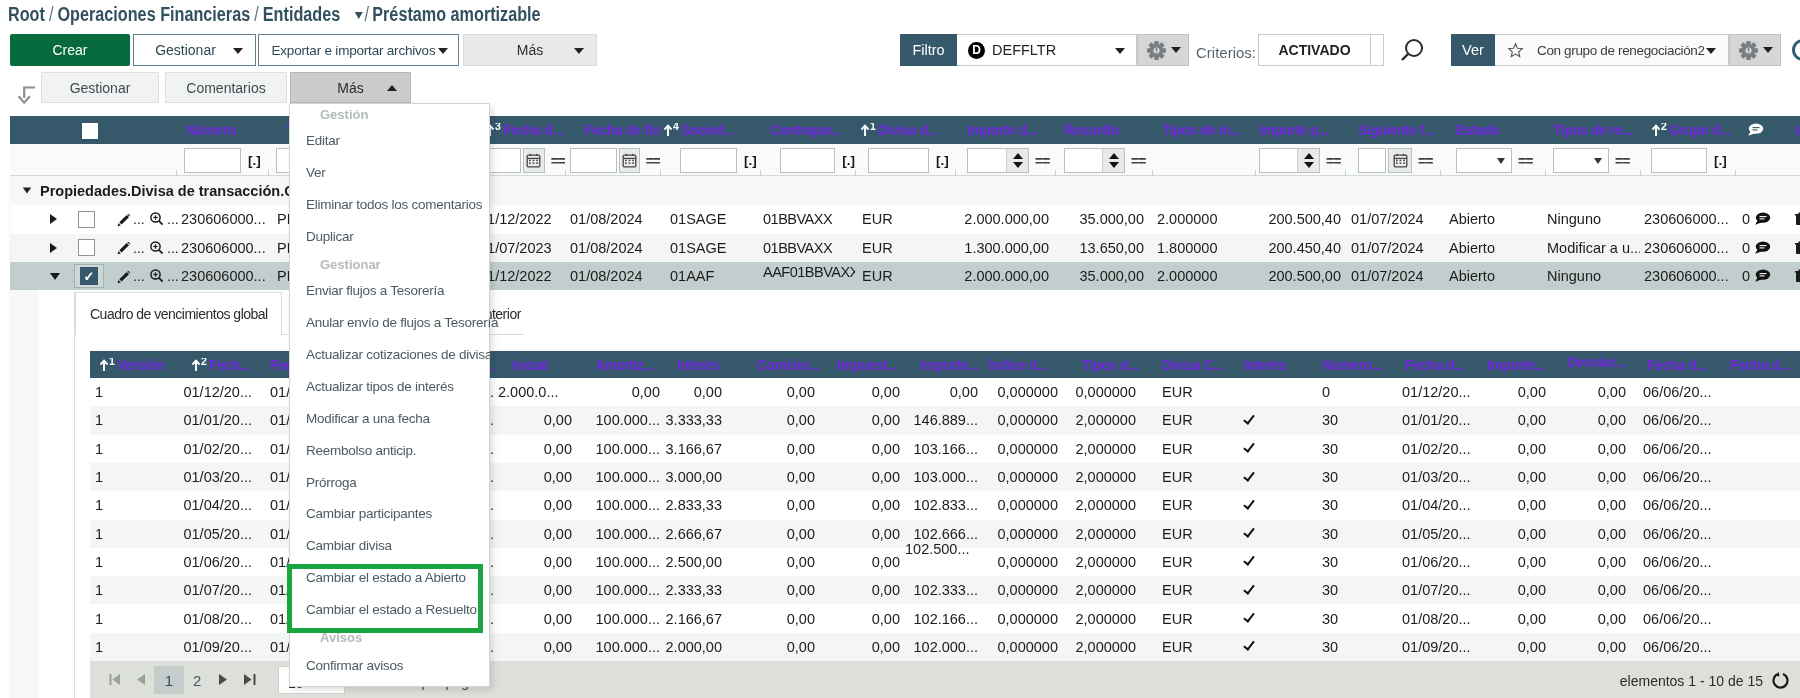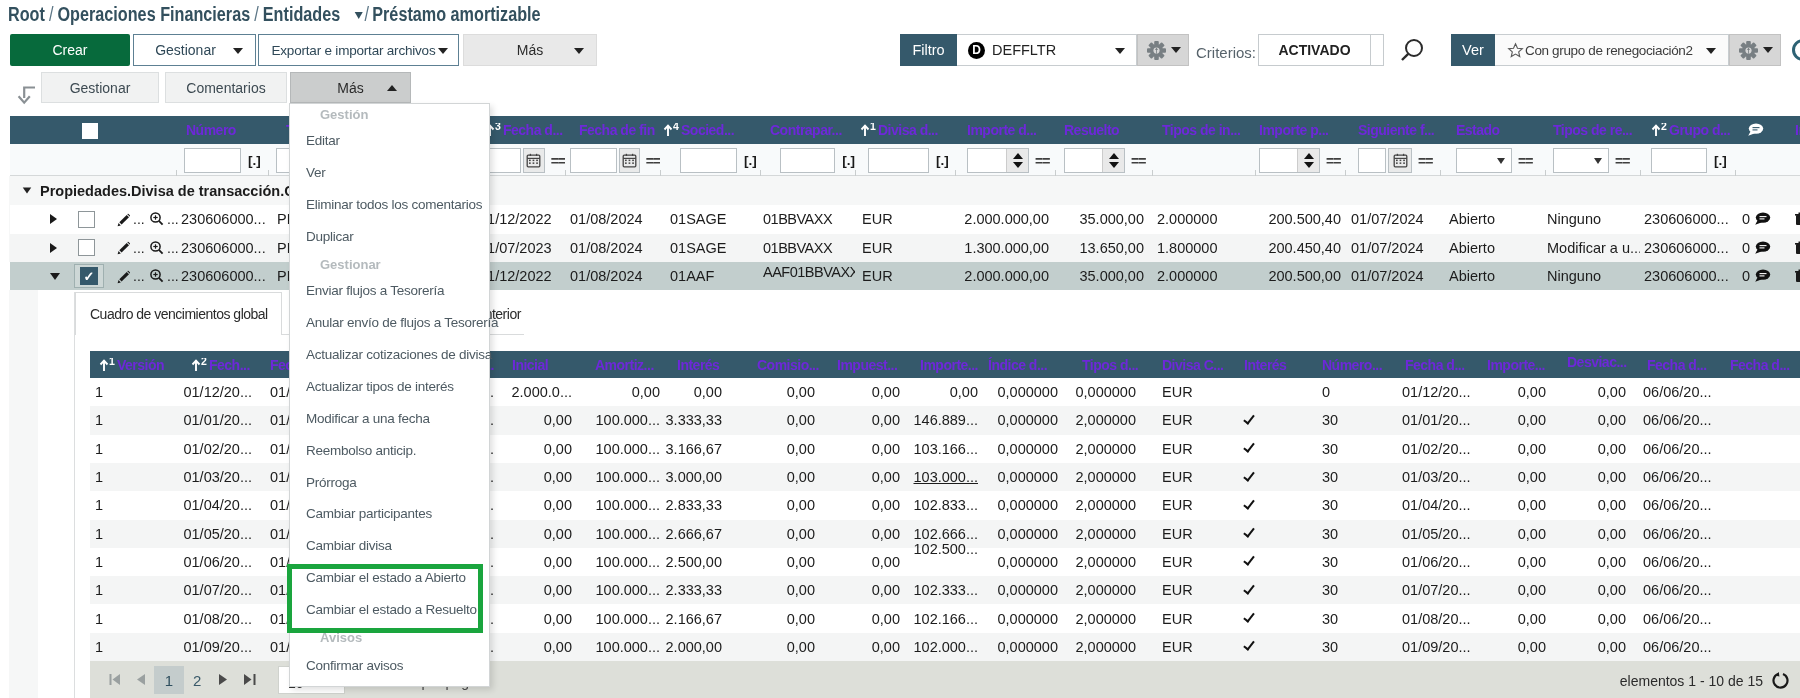--- a/index.html
+++ b/index.html
@@ -62,21 +62,21 @@
 <div class="abs" style="left:1371px;top:34px;width:13px;height:32px;background:#fff;border:1px solid #c6cbce;border-left:none"></div>
 <svg class="abs" style="left:1398px;top:37px" width="28" height="28" viewBox="0 0 28 28">
     <circle cx="16" cy="11" r="8" fill="none" stroke="#2b2b2b" stroke-width="2"></circle>
     <line x1="10.2" y1="16.8" x2="4" y2="23" stroke="#2b2b2b" stroke-width="2.4"></line>
   </svg>
 <div class="btn" style="left:1451px;top:34px;width:44px;height:32px;background:#35596b;color:#fff;font-size:14.5px">Ver</div>
 <div class="btn" style="left:1495px;top:34px;width:234px;height:32px;background:#fbfbfb;border:1px solid #c8cdd0;border-left:none;justify-content:flex-start;color:#3c3c3c">
 <svg width="17" height="17" viewBox="0 0 24 24" style="margin-left:12px">
       <path d="M12 2.6l2.8 6.2 6.8.6-5.1 4.5 1.5 6.6-6-3.5-6 3.5 1.5-6.6L2.4 9.4l6.8-.6z" fill="none" stroke="#5a5a5a" stroke-width="1.6"></path>
     </svg>
-<span style="margin-left:1px;font-size:13.5px;letter-spacing:-0.35px">Con grupo de renegociación2</span>
+<span style="margin-left:13px;font-size:13.5px;letter-spacing:-0.35px">Con grupo de renegociación2</span>
     <span class="dn" style="position:absolute;right:12px;top:13px"></span>
   </div>
 <div class="btn" style="left:1729px;top:34px;width:52px;height:32px;background:#d6d6d6;border:1px solid #c2c2c2">
     <svg width="21" height="21" viewBox="0 0 21 21">
       <g fill="#787f83">
         <rect x="8.2" y="1" width="4.6" height="19" rx="1"></rect>
         <rect x="1" y="8.2" width="19" height="4.6" rx="1"></rect>
         <rect x="8.2" y="1" width="4.6" height="19" rx="1" transform="rotate(45 10.5 10.5)"></rect>
         <rect x="8.2" y="1" width="4.6" height="19" rx="1" transform="rotate(-45 10.5 10.5)"></rect>
         <circle cx="10.5" cy="10.5" r="6.3"></circle>
@@ -101,21 +101,21 @@
 <div class="abs" style="left:10px;top:116px;width:1790px;height:28px;background:#35596b"></div>
 <div class="c " style="left:82px;top:122px;width:32px;height:17px;padding-left:0px;">
     <span style="display:inline-block;width:16px;height:16px;background:#fff"></span>
   </div>
 <div class="c hc" style="left:176px;top:116px;width:92px;height:28px;padding-left:10px;">Número</div>
 <div class="c hc" style="left:268px;top:116px;width:192px;height:28px;padding-left:18px;">Tipo...</div>
 <div class="c hc" style="left:460px;top:116px;width:105px;height:28px;padding-left:25px;"><svg width="16" height="14" viewBox="0 0 16 14" style="margin-right:2px;flex:none">
       <path d="M5 13 V3.2 M1.5 6.5 L5 2.6 L8.5 6.5" fill="none" stroke="#fff" stroke-width="1.9"></path>
       <text x="10" y="7" font-size="10.5" font-weight="bold" fill="#fff">3</text>
     </svg>Fecha d...</div>
-<div class="c hc" style="left:565px;top:116px;width:95px;height:28px;padding-left:14px;">Fecha de fin</div>
+<div class="c hc" style="left:565px;top:116px;width:95px;height:28px;padding-left:14px;text-align:right;">Fecha de fin</div>
 <div class="c hc" style="left:660px;top:116px;width:100px;height:28px;padding-left:3px;"><svg width="16" height="14" viewBox="0 0 16 14" style="margin-right:2px;flex:none">
       <path d="M5 13 V3.2 M1.5 6.5 L5 2.6 L8.5 6.5" fill="none" stroke="#fff" stroke-width="1.9"></path>
       <text x="10" y="7" font-size="10.5" font-weight="bold" fill="#fff">4</text>
     </svg>Socied...</div>
 <div class="c hc" style="left:760px;top:116px;width:95px;height:28px;padding-left:10px;">Contrapar...</div>
 <div class="c hc" style="left:855px;top:116px;width:100px;height:28px;padding-left:5px;"><svg width="16" height="14" viewBox="0 0 16 14" style="margin-right:2px;flex:none">
       <path d="M5 13 V3.2 M1.5 6.5 L5 2.6 L8.5 6.5" fill="none" stroke="#fff" stroke-width="1.9"></path>
       <text x="10" y="7" font-size="10.5" font-weight="bold" fill="#fff">1</text>
     </svg>Divisa d...</div>
 <div class="c hc" style="left:955px;top:116px;width:100px;height:28px;padding-left:12px;">Importe d...</div>
@@ -470,21 +470,21 @@
 <div class="c hc" style="left:1390px;top:351px;width:85px;height:27px;padding-left:15px;">Fecha d...</div>
 <div class="c hc" style="left:1475px;top:351px;width:77px;height:27px;padding-left:12px;">Importe...</div>
 <div class="c hc" style="left:1552px;top:351px;width:80px;height:21px;padding-left:15px;">Desviac...</div>
 <div class="c hc" style="left:1632px;top:351px;width:83px;height:27px;padding-left:15px;">Fecha d...</div>
 <div class="c hc" style="left:1715px;top:351px;width:85px;height:27px;padding-left:15px;">Fecha d...</div>
 <div class="abs" style="left:90px;top:378.0px;width:1710px;height:28.3px;background:#ffffff"></div>
 <div class="c " style="left:90px;top:378.0px;width:90px;height:28.3px;padding-left:5px;">1</div>
 <div class="c " style="left:420px;top:378.0px;width:78px;height:28.3px;text-align:right;padding-right:4px;">...</div>
 <div class="c " style="left:180px;top:378.0px;width:80px;height:28.3px;text-align:right;padding-right:8px;">01/12/20...</div>
 <div class="c " style="left:260px;top:378.0px;width:80px;height:28.3px;padding-left:10px;">01/12/20...</div>
-<div class="c " style="left:498px;top:378.0px;width:82px;height:28.3px;text-align:right;padding-right:8px;">2.000.0...</div>
+<div class="c " style="left:498px;top:378.0px;width:82px;height:28.3px;text-align:left;padding-right:8px;">2.000.0...</div>
 <div class="c " style="left:580px;top:378.0px;width:85px;height:28.3px;text-align:right;padding-right:5px;">0,00</div>
 <div class="c " style="left:665px;top:378.0px;width:65px;height:28.3px;text-align:right;padding-right:8px;">0,00</div>
 <div class="c " style="left:730px;top:378.0px;width:90px;height:28.3px;text-align:right;padding-right:5px;">0,00</div>
 <div class="c " style="left:820px;top:378.0px;width:85px;height:28.3px;text-align:right;padding-right:5px;">0,00</div>
 <div class="c " style="left:905px;top:378.0px;width:80px;height:28.3px;text-align:right;padding-right:7px;">0,00</div>
 <div class="c " style="left:985px;top:378.0px;width:80px;height:28.3px;text-align:right;padding-right:7px;">0,000000</div>
 <div class="c " style="left:1065px;top:378.0px;width:80px;height:28.3px;text-align:right;padding-right:9px;">0,000000</div>
 <div class="c " style="left:1145px;top:378.0px;width:85px;height:28.3px;padding-left:17px;">EUR</div>
 <div class="c " style="left:1300px;top:378.0px;width:90px;height:28.3px;padding-left:22px;">0</div>
 <div class="c " style="left:1390px;top:378.0px;width:85px;height:28.3px;padding-left:12px;">01/12/20...</div>
@@ -538,21 +538,21 @@
 <div class="abs" style="left:90px;top:462.9px;width:1710px;height:28.3px;background:#f4f5f5"></div>
 <div class="c " style="left:90px;top:462.9px;width:90px;height:28.3px;padding-left:5px;">1</div>
 <div class="c " style="left:420px;top:462.9px;width:78px;height:28.3px;text-align:right;padding-right:4px;">...</div>
 <div class="c " style="left:180px;top:462.9px;width:80px;height:28.3px;text-align:right;padding-right:8px;">01/03/20...</div>
 <div class="c " style="left:260px;top:462.9px;width:80px;height:28.3px;padding-left:10px;">01/03/20...</div>
 <div class="c " style="left:498px;top:462.9px;width:82px;height:28.3px;text-align:right;padding-right:8px;">0,00</div>
 <div class="c " style="left:580px;top:462.9px;width:85px;height:28.3px;text-align:right;padding-right:5px;">100.000...</div>
 <div class="c " style="left:665px;top:462.9px;width:65px;height:28.3px;text-align:right;padding-right:8px;">3.000,00</div>
 <div class="c " style="left:730px;top:462.9px;width:90px;height:28.3px;text-align:right;padding-right:5px;">0,00</div>
 <div class="c " style="left:820px;top:462.9px;width:85px;height:28.3px;text-align:right;padding-right:5px;">0,00</div>
-<div class="c " style="left:905px;top:462.9px;width:80px;height:28.3px;text-align:right;padding-right:7px;text-decoration:underline;">103.000...</div>
+<div class="c " style="left:905px;top:462.9px;width:80px;height:28.3px;text-align:right;padding-right:7px;">103.000...</div>
 <div class="c " style="left:985px;top:462.9px;width:80px;height:28.3px;text-align:right;padding-right:7px;">0,000000</div>
 <div class="c " style="left:1065px;top:462.9px;width:80px;height:28.3px;text-align:right;padding-right:9px;">2,000000</div>
 <div class="c " style="left:1145px;top:462.9px;width:85px;height:28.3px;padding-left:17px;">EUR</div>
 <div class="c " style="left:1230px;top:462.9px;width:70px;height:28.3px;padding-left:16px;">
     <span class="chk"></span>
   </div>
 <div class="c " style="left:1300px;top:462.9px;width:90px;height:28.3px;padding-left:22px;">30</div>
 <div class="c " style="left:1390px;top:462.9px;width:85px;height:28.3px;padding-left:12px;">01/03/20...</div>
 <div class="c " style="left:1475px;top:462.9px;width:77px;height:28.3px;text-align:right;padding-right:6px;">0,00</div>
 <div class="c " style="left:1552px;top:462.9px;width:80px;height:28.3px;text-align:right;padding-right:6px;">0,00</div>
@@ -604,21 +604,21 @@
 <div class="abs" style="left:90px;top:547.8px;width:1710px;height:28.3px;background:#ffffff"></div>
 <div class="c " style="left:90px;top:547.8px;width:90px;height:28.3px;padding-left:5px;">1</div>
 <div class="c " style="left:420px;top:547.8px;width:78px;height:28.3px;text-align:right;padding-right:4px;">...</div>
 <div class="c " style="left:180px;top:547.8px;width:80px;height:28.3px;text-align:right;padding-right:8px;">01/06/20...</div>
 <div class="c " style="left:260px;top:547.8px;width:80px;height:28.3px;padding-left:10px;">01/06/20...</div>
 <div class="c " style="left:498px;top:547.8px;width:82px;height:28.3px;text-align:right;padding-right:8px;">0,00</div>
 <div class="c " style="left:580px;top:547.8px;width:85px;height:28.3px;text-align:right;padding-right:5px;">100.000...</div>
 <div class="c " style="left:665px;top:547.8px;width:65px;height:28.3px;text-align:right;padding-right:8px;">2.500,00</div>
 <div class="c " style="left:730px;top:547.8px;width:90px;height:28.3px;text-align:right;padding-right:5px;">0,00</div>
 <div class="c " style="left:820px;top:547.8px;width:85px;height:28.3px;text-align:right;padding-right:5px;">0,00</div>
-<div class="c " style="left:905px;top:535px;width:80px;height:28.3px;text-align:right;padding-right:7px;">102.500...</div>
+<div class="c " style="left:905px;top:535px;width:80px;height:28.3px;text-align:left;padding-right:7px;">102.500...</div>
 <div class="c " style="left:985px;top:547.8px;width:80px;height:28.3px;text-align:right;padding-right:7px;">0,000000</div>
 <div class="c " style="left:1065px;top:547.8px;width:80px;height:28.3px;text-align:right;padding-right:9px;">2,000000</div>
 <div class="c " style="left:1145px;top:547.8px;width:85px;height:28.3px;padding-left:17px;">EUR</div>
 <div class="c " style="left:1230px;top:547.8px;width:70px;height:28.3px;padding-left:16px;">
     <span class="chk"></span>
   </div>
 <div class="c " style="left:1300px;top:547.8px;width:90px;height:28.3px;padding-left:22px;">30</div>
 <div class="c " style="left:1390px;top:547.8px;width:85px;height:28.3px;padding-left:12px;">01/06/20...</div>
 <div class="c " style="left:1475px;top:547.8px;width:77px;height:28.3px;text-align:right;padding-right:6px;">0,00</div>
 <div class="c " style="left:1552px;top:547.8px;width:80px;height:28.3px;text-align:right;padding-right:6px;">0,00</div>

